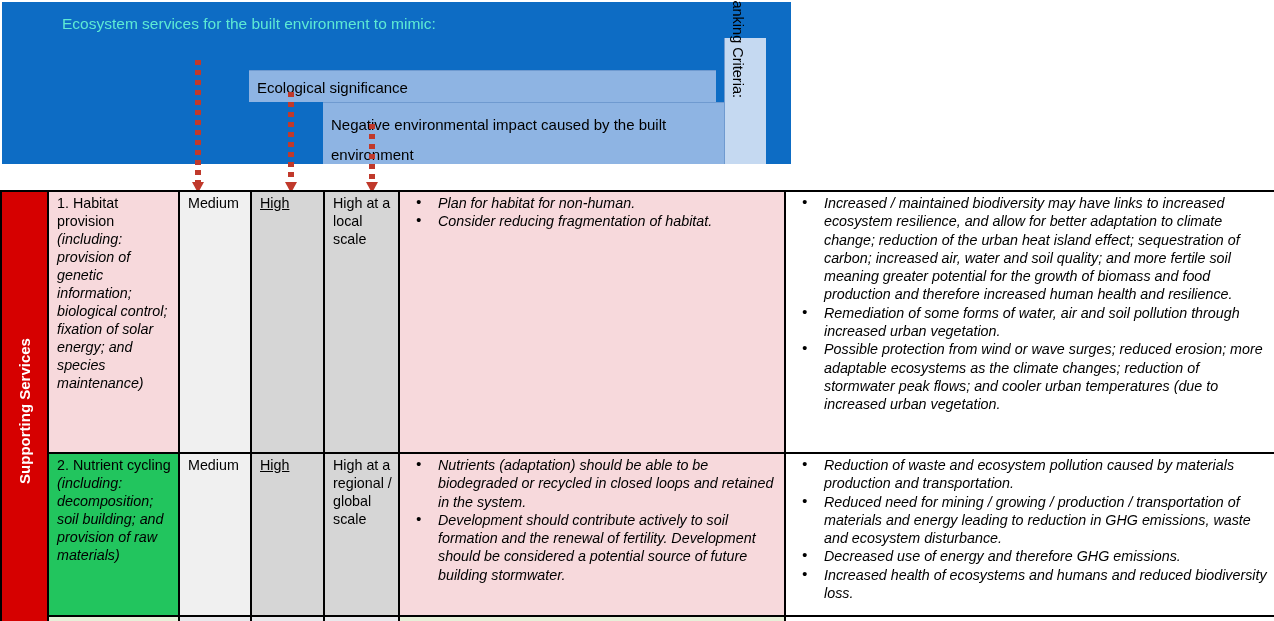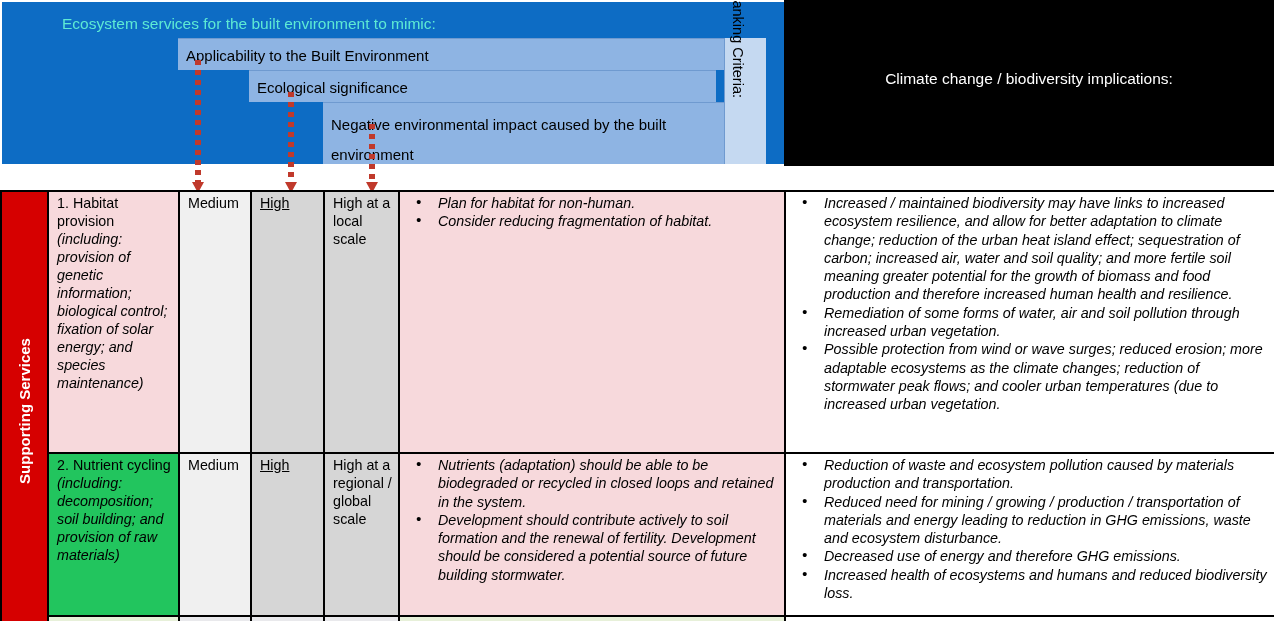--- a/index.html
+++ b/index.html
@@ -130,37 +130,31 @@
 <body>
 
 <div class="page">
 
   <div class="header">
 
     <div class="hdr-blue-block" style="background: rgb(13, 108, 196);">
       <div class="hdr-title">Ecosystem services for the built environment to mimic:</div>
     </div>
 
-    <div class="band band1" style="background: rgb(142, 180, 227);">
-      <span class="band-label">Applicability to the Built Environment</span>
-    </div>
     <div class="band band2" style="background: rgb(142, 180, 227);">
       <span class="band-label">Ecological significance</span>
     </div>
     <div class="band band3" style="background: rgb(142, 180, 227);">
       <span class="band-label">Negative environmental impact caused by the built environment</span>
     </div>
 
     <div class="rank-crit" style="background: rgb(197, 217, 241);">
       <span>Ranking Criteria:</span>
     </div>
 
-    <div class="hdr-black" style="background: rgb(0, 0, 0);">
-      <div class="hdr-black-title">Climate change / biodiversity implications:</div>
-    </div>
 
     <div class="arrow a1">
       <div class="stem"></div>
         <div class="head"></div>
     </div>
     <div class="arrow a2">
       <div class="stem"></div>
         <div class="head"></div>
     </div>
     <div class="arrow a3">

